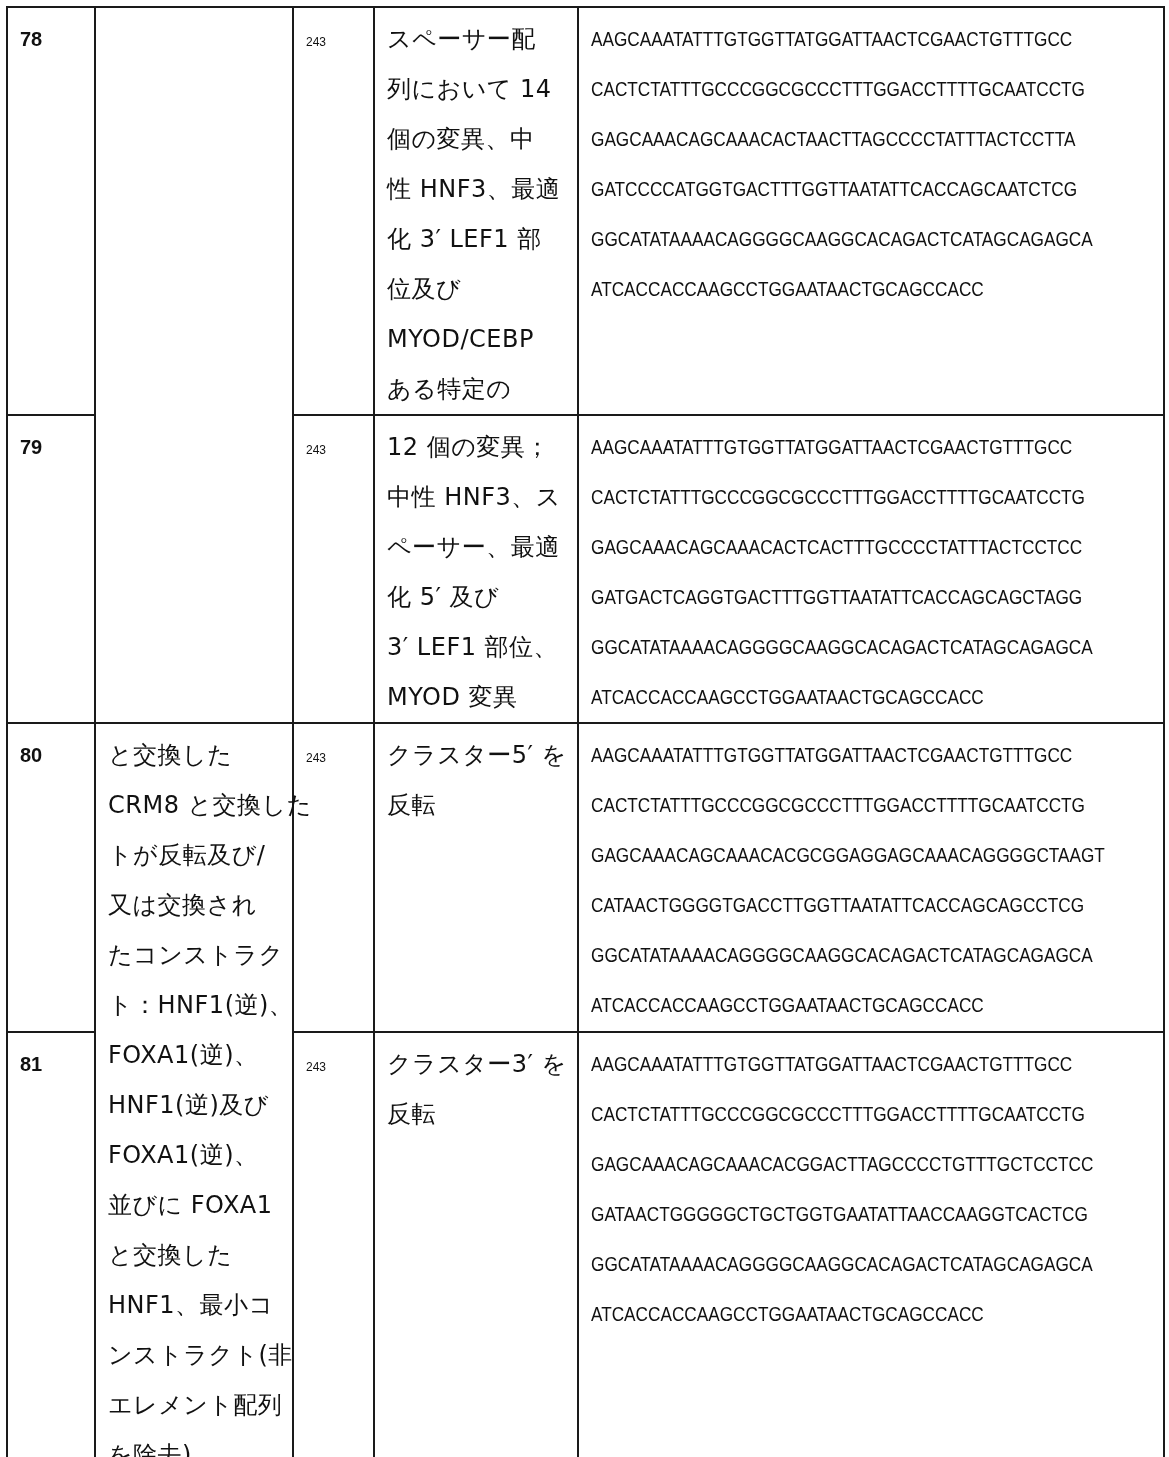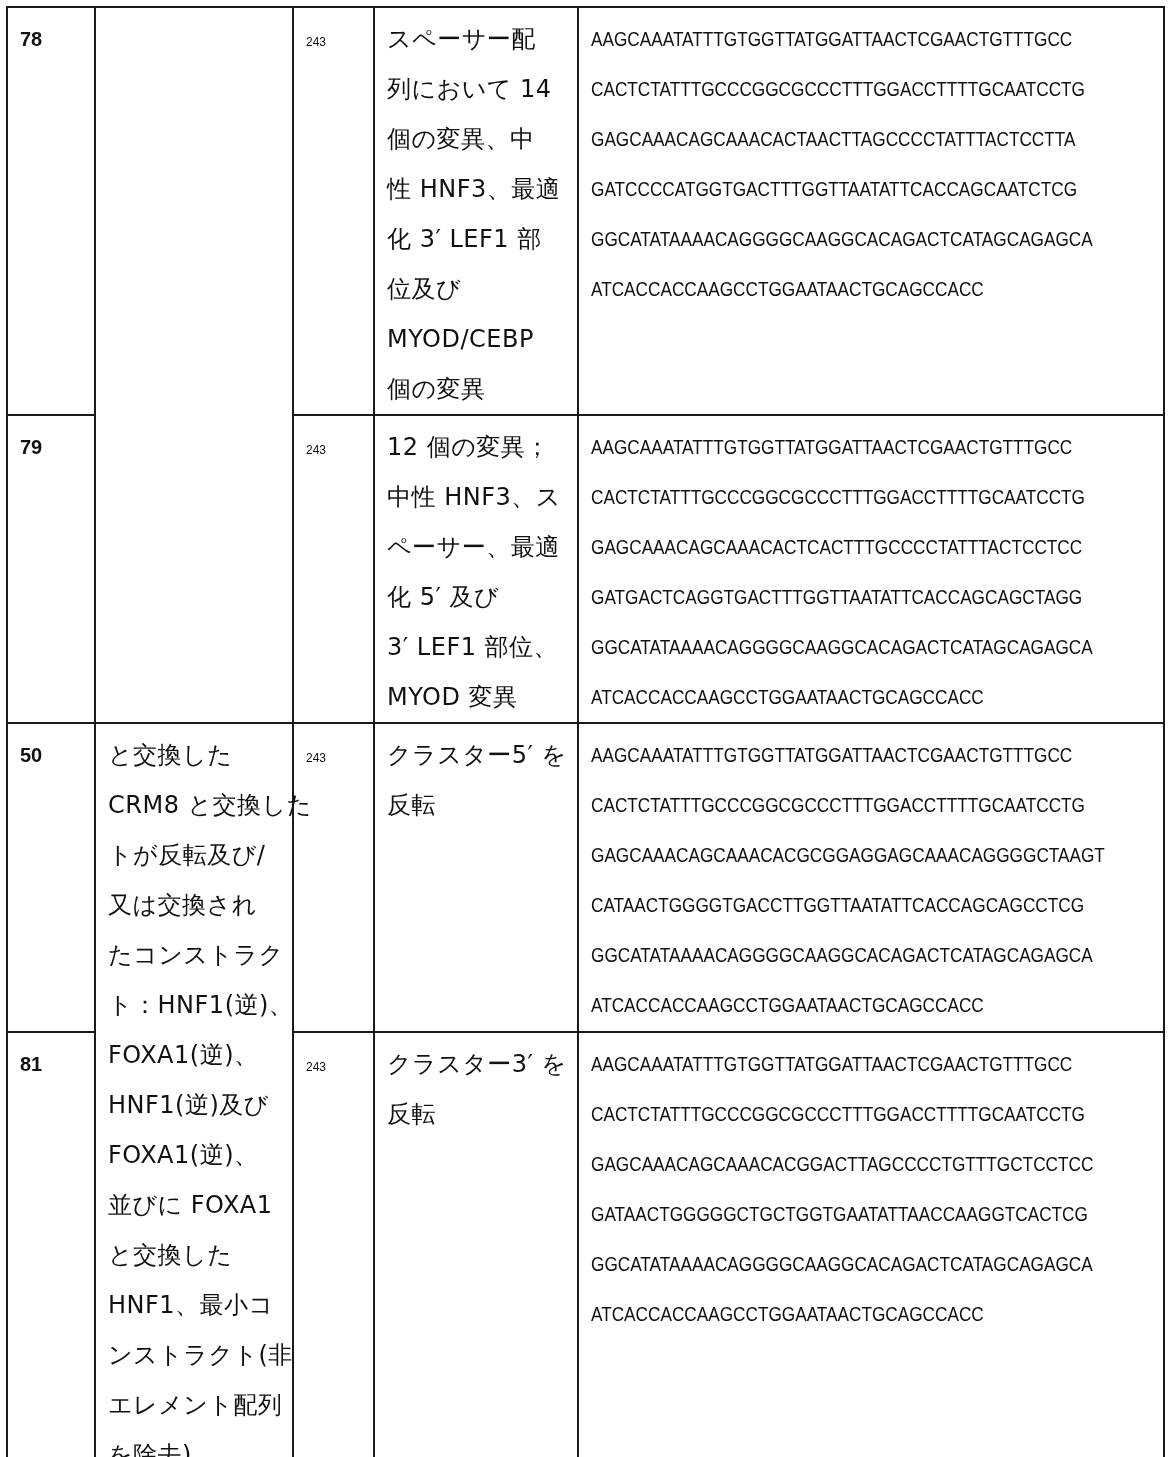--- a/index.html
+++ b/index.html
@@ -94,21 +94,21 @@
       </td>
       <td>
         <div class="cell-inner">
           <span class="desc-line">スペーサー配</span>
           <span class="desc-line">列において 14</span>
           <span class="desc-line">個の変異、中</span>
           <span class="desc-line">性 HNF3、最適</span>
           <span class="desc-line">化 3′ LEF1 部</span>
           <span class="desc-line">位及び</span>
           <span class="desc-line">MYOD/CEBP</span>
-          <span class="desc-line">個の変異</span>
+          <span class="desc-line">ある特定の</span>
         </div>
       </td>
       <td>
         <div class="cell-inner">
           <span class="seq-line">AAGCAAATATTTGTGGTTATGGATTAACTCGAACTGTTTGCC</span>
           <span class="seq-line">CACTCTATTTGCCCGGCGCCCTTTGGACCTTTTGCAATCCTG</span>
           <span class="seq-line">GAGCAAACAGCAAACACTAACTTAGCCCCTATTTACTCCTTA</span>
           <span class="seq-line">GATCCCCATGGTGACTTTGGTTAATATTCACCAGCAATCTCG</span>
           <span class="seq-line">GGCATATAAAACAGGGGCAAGGCACAGACTCATAGCAGAGCA</span>
           <span class="seq-line">ATCACCACCAAGCCTGGAATAACTGCAGCCACC</span>
@@ -140,21 +140,21 @@
           <span class="seq-line">GAGCAAACAGCAAACACTCACTTTGCCCCTATTTACTCCTCC</span>
           <span class="seq-line">GATGACTCAGGTGACTTTGGTTAATATTCACCAGCAGCTAGG</span>
           <span class="seq-line">GGCATATAAAACAGGGGCAAGGCACAGACTCATAGCAGAGCA</span>
           <span class="seq-line">ATCACCACCAAGCCTGGAATAACTGCAGCCACC</span>
         </div>
       </td>
     </tr>
 
     <tr class="r80">
       <td>
-        <div class="cell-inner"><span class="id-text">50</span></div>
+        <div class="cell-inner"><span class="id-text">80</span></div>
       </td>
       <td rowspan="2">
         <div class="cell-inner">
           <span class="grp-line">と交換した</span>
           <span class="grp-line">CRM8 と交換した</span>
           <span class="grp-line">トが反転及び/</span>
           <span class="grp-line">又は交換され</span>
           <span class="grp-line">たコンストラク</span>
           <span class="grp-line">ト：HNF1(逆)、</span>
           <span class="grp-line">FOXA1(逆)、</span>

